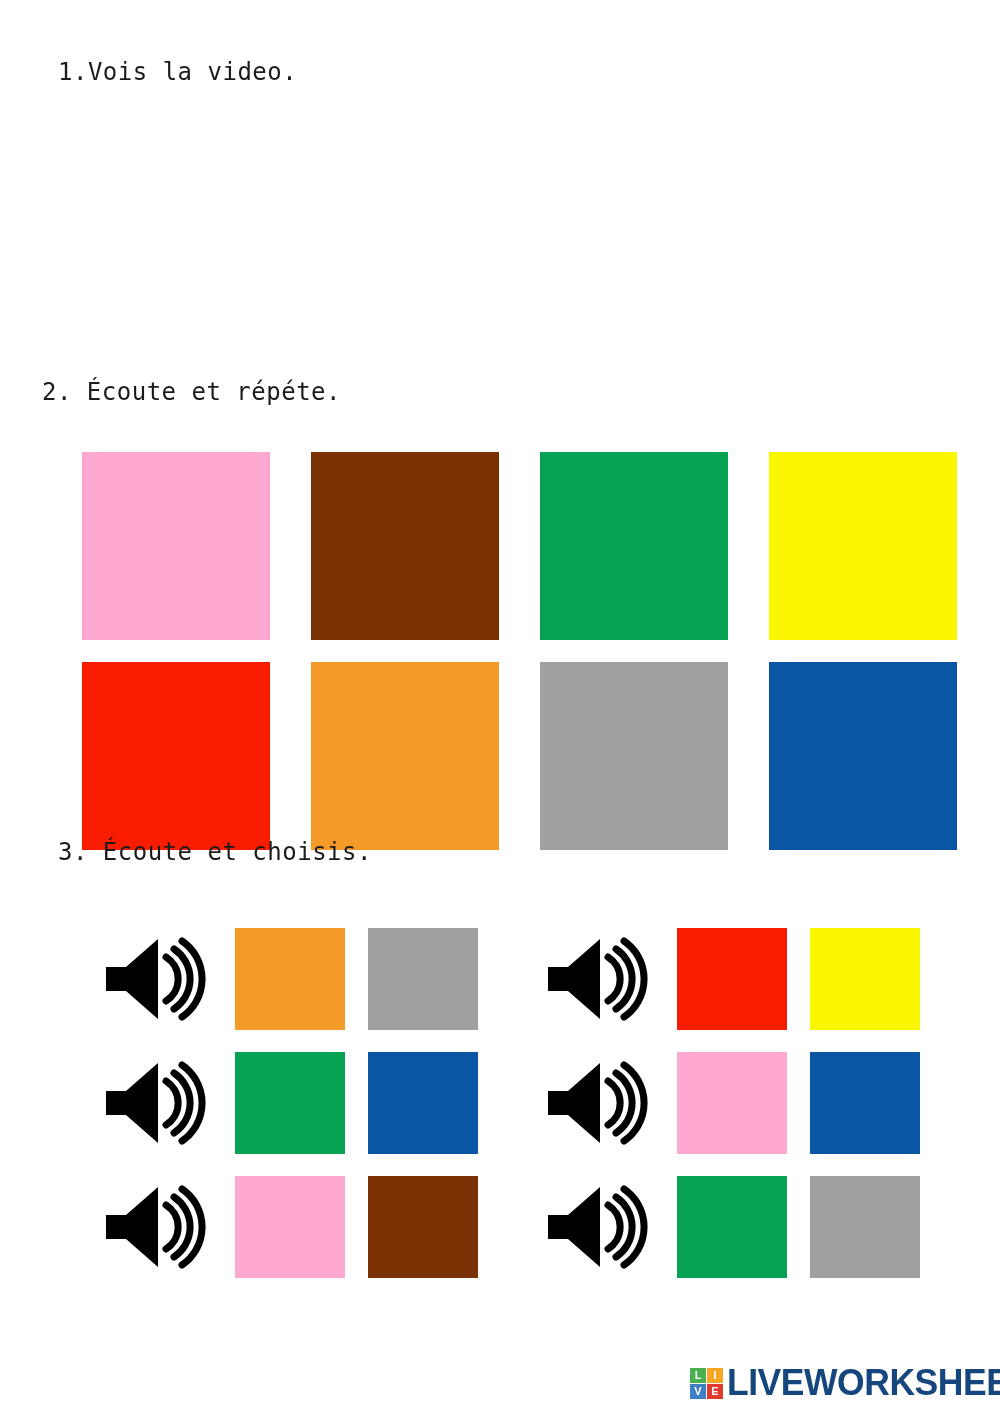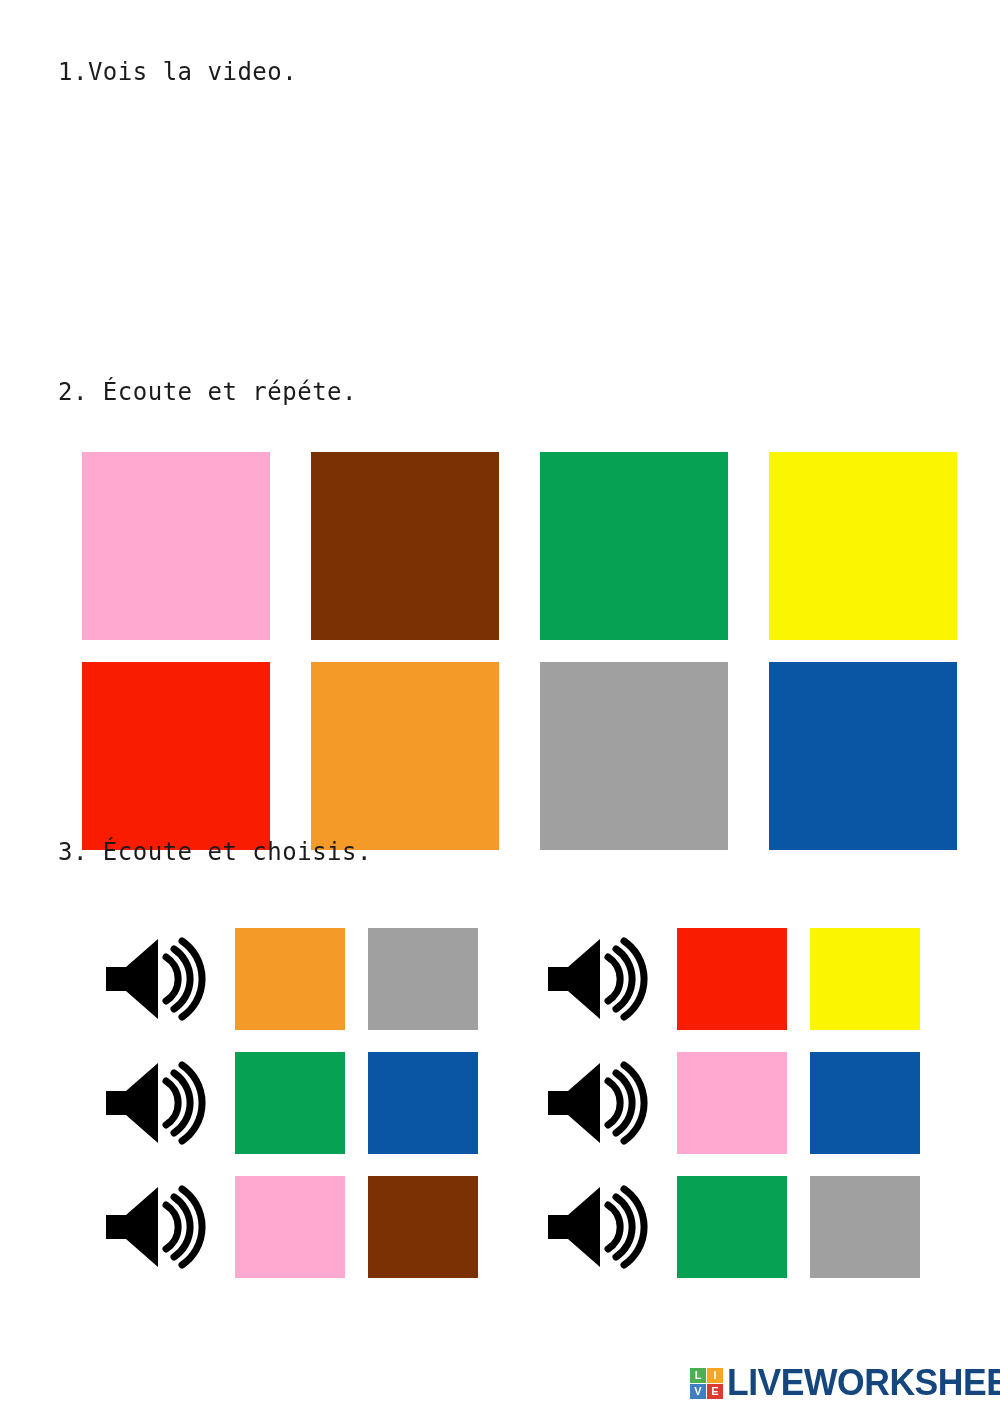--- a/index.html
+++ b/index.html
@@ -25,21 +25,21 @@
   
   .task-heading {
     position: absolute;
     font-family: "DejaVu Sans Mono", "Liberation Mono", monospace;
     font-size: 24px;
     color: #1b1b1b;
     letter-spacing: 0.5px;
     white-space: pre;
   }
   #heading-1 { left: 58px; top: 58px; }
-  #heading-2 { left: 58px; top: 378px; text-align: right; }
+  #heading-2 { left: 42px; top: 378px; text-align: right; }
   #heading-3 { left: 58px; top: 838px; }
 
   
   #video-area {
     position: absolute;
     left: 58px;
     top: 110px;
     width: 884px;
     height: 250px;
     background: #ffffff;

